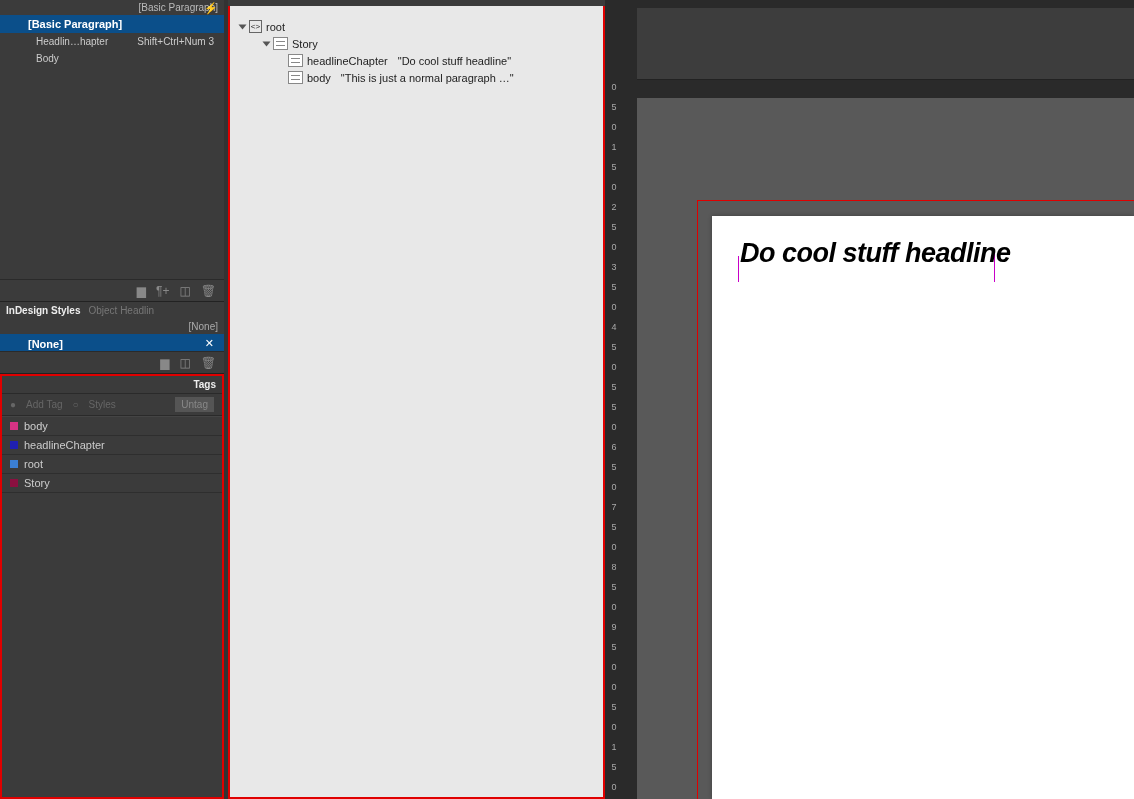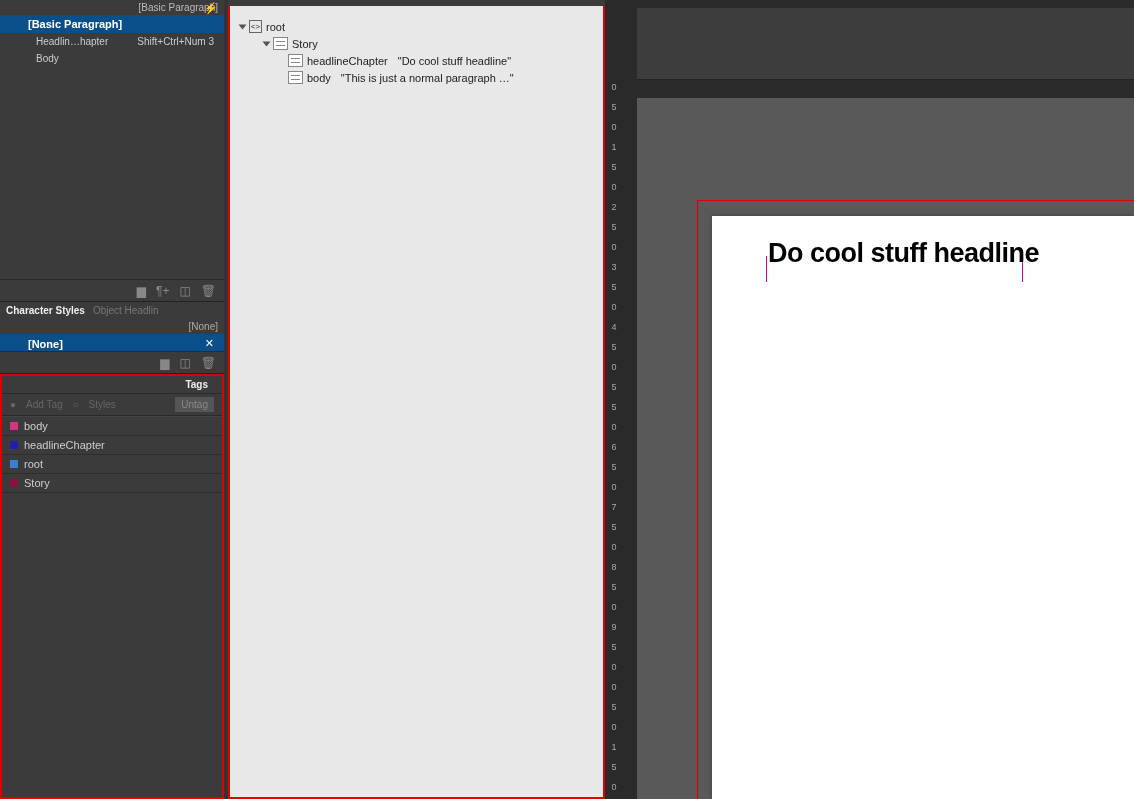--- a/index.html
+++ b/index.html
@@ -23,21 +23,21 @@
   
   .char-panel { position: relative; height: 72px; background: #3b3b3b; border-bottom: 1px solid #222; }
   .char-panel .tabs { display: flex; gap: 8px; padding: 3px 6px; font-size: 10px; }
   .char-panel .tabs span.active { color: #eee; font-weight: bold; }
   .char-panel .tabs span.inactive { color: #777; }
   .char-panel .none-row { padding: 2px 6px; font-size: 10px; color: #aaa; }
   .char-panel .sel-row { display: flex; align-items: center; justify-content: space-between; padding: 3px 10px 3px 28px; background: #0b4f8a; color: #fff; font-size: 11px; }
   
   
   .tags-panel { position: relative; height: 425px; background: #3b3b3b; border: 2px solid #e00000; }
-  .tags-panel .title { padding: 3px 14px; font-size: 10px; color: #eee; font-weight: bold; }
+  .tags-panel .title { padding: 3px 6px; font-size: 10px; color: #eee; font-weight: bold; }
   .tags-panel .toolbar { display: flex; align-items: center; gap: 10px; padding: 3px 8px; font-size: 10px; color: #666; border-top: 1px solid #2a2a2a; border-bottom: 1px solid #2a2a2a; }
   .tags-panel .toolbar .right { margin-left: auto; background: #555; padding: 2px 6px; color: #888; }
   .tags-list { border-top: 1px solid #444; }
   .tags-list .trow { display: flex; align-items: center; gap: 6px; padding: 3px 8px; font-size: 11px; color: #ccc; border-bottom: 1px solid #2e2e2e; }
   .tags-list .swatch { width: 8px; height: 8px; }
   
   
   .structure { position: absolute; left: 228px; top: 0; width: 377px; height: 799px; background: #e8e8e8; border: 2px solid #e00000; }
   .structure .topbar { height: 6px; background: #3b3b3b; position: relative; margin: -2px -2px 0 -2px; }
   .tree { padding: 12px 10px; font-size: 11px; color: #222; }
@@ -59,21 +59,21 @@
   .ruler-v .num { position: absolute; left: 2px; font-size: 9px; color: #aaa; text-align: center; width: 10px; }
   
   
   .canvas-area { position: absolute; left: 637px; top: 0; width: 497px; height: 799px; background: #595959; }
   .canvas-area .ruler-top { position: absolute; left: 0; top: 0; right: 0; height: 8px; background: #2a2a2a; }
   .canvas-area .darkstrip { position: absolute; left: 0; top: 8px; right: 0; height: 72px; background: #3d3d3d; border-bottom: 1px solid #222; }
   .canvas-area .ruler-h { position: absolute; left: 0; top: 80px; right: 0; height: 18px; background: #2a2a2a; }
   
   .page-outline { position: absolute; left: 60px; top: 200px; right: 0; bottom: 0; border-left: 1px solid #e00000; border-top: 1px solid #e00000; }
   .page { position: absolute; left: 75px; top: 216px; right: 0; bottom: 0; background: #fff; box-shadow: 0 0 4px rgba(0,0,0,.3); }
-  .text-frame { position: absolute; left: 56px; top: 22px; right: 0; }
+  .text-frame { position: absolute; left: 28px; top: 22px; right: 0; font-style: italic; }
   .text-frame h1 { font-family: "Arial Black", Arial, sans-serif; font-weight: 900; font-size: 27px; color: #000; letter-spacing: -0.5px; margin-bottom: 18px; position: relative; z-index: 2; display: inline-block; }
   .text-frame .pink-i { position:absolute; width:1px; height:26px; background:#c800c8; }
   .text-frame p { font-size: 14px; color: #111; line-height: 1.65; max-width: 375px; }
   .text-frame p .endmark::after { content: ""; display: inline-block; width: 1px; height: 14px; background: #c800c8; vertical-align: middle; margin-left: 1px; }
   
 </style>
 </head>
 <body>
 
 <div class="left-col">
@@ -96,21 +96,21 @@
     <div class="panel-footer">
       <span class="ico">▆</span>
       <span class="ico">¶+</span>
       <span class="ico">◫</span>
       <span class="ico">🗑</span>
     </div>
   </div>
 
   <div class="char-panel">
     <div class="tabs">
-      <span class="active">Character Styles</span>
+      <span class="active">InDesign Styles</span>
       <span class="inactive">Object Headlin</span>
     </div>
     <div class="none-row">[None]</div>
     <div class="sel-row">
       <b>[None]</b>
       <span style="font-size:11px;">✕</span>
     </div>
     <div class="panel-footer">
       <span class="ico">▆</span>
       <span class="ico">◫</span>

